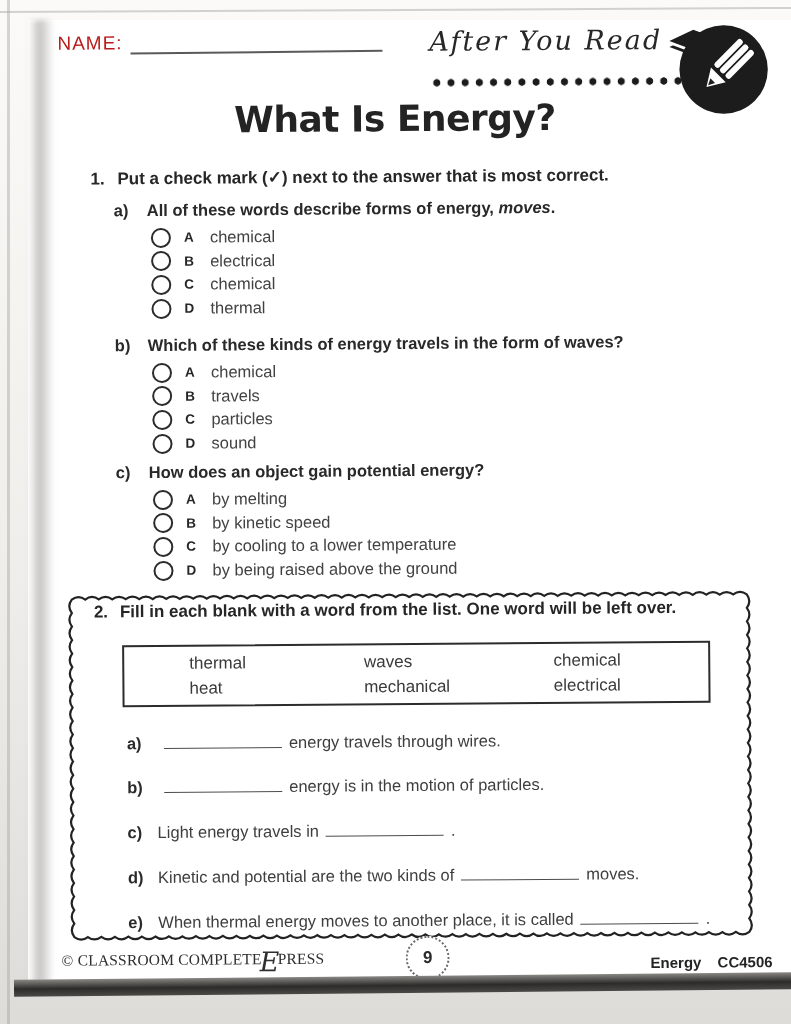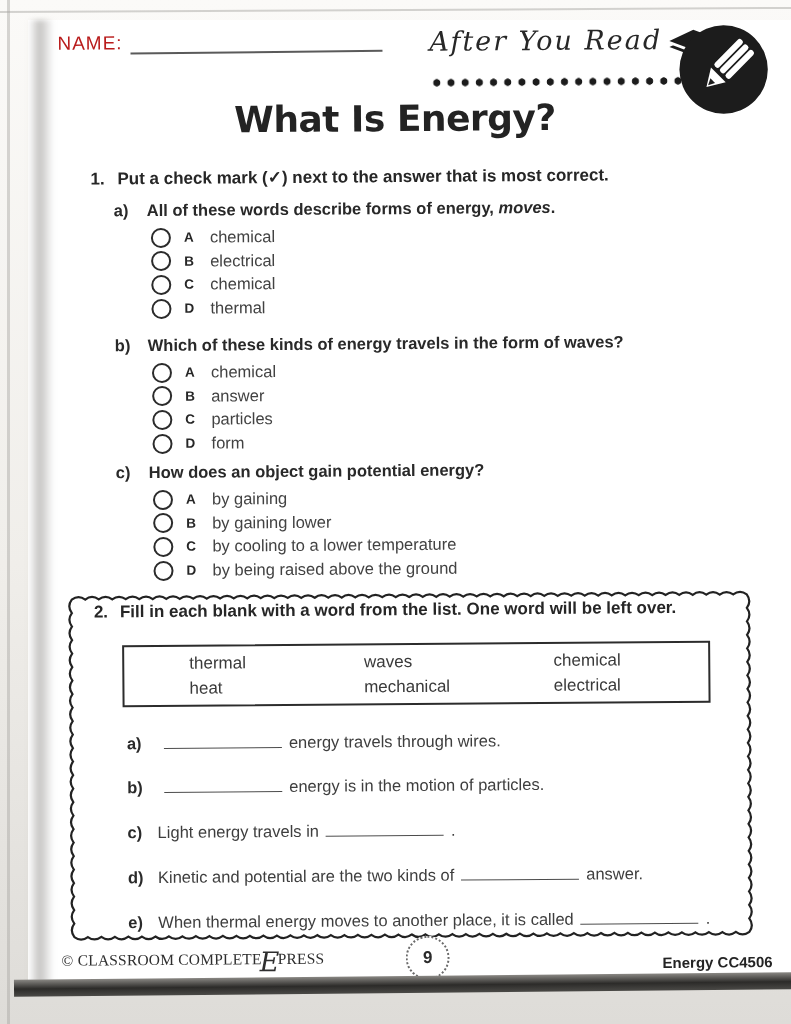--- a/index.html
+++ b/index.html
@@ -63,21 +63,21 @@
   .fi-label{font-weight:bold;color:#2a2a2a;display:inline-block;width:30px;}
   .blank{display:inline-block;width:118px;border-bottom:1.6px solid #4c4c4c;height:15px;margin:0 7px;vertical-align:baseline;}
 
   
   .copyright{position:absolute;left:30px;top:929px;font-family:"Liberation Serif",serif;font-size:15.5px;color:#2e2e2e;letter-spacing:.2px;display:flex;align-items:flex-end;}
   .logo-letter{font-family:"DejaVu Serif",serif;font-style:italic;font-size:27px;line-height:18px;position:relative;top:3px;margin:0 -2px;}
   .page-badge{position:absolute;left:374px;top:916px;width:40px;height:40px;border:2px dotted #6a6a6a;border-radius:50%;
     display:flex;align-items:center;justify-content:center;background:#fff;}
   .page-num{font-weight:bold;font-size:17px;color:#2b2b2b;}
   .footer-right{position:absolute;right:22px;top:936px;font-weight:bold;font-size:15px;color:#242424;}
-  .footer-right span{}
+  .footer-right span{margin-left:12px;}
 </style>
 </head>
 <body>
 
 <div class="scan-line-top"></div>
 <div class="scan-line-left"></div>
 
 <div class="page">
   <div class="page-smudge"></div>
   <div class="tilt">
@@ -149,49 +149,49 @@
       </div>
       <div class="options">
         <div class="option">
           <span class="circle"></span>
           <span class="letter">A</span>
           <span class="word">chemical</span>
         </div>
         <div class="option">
           <span class="circle"></span>
           <span class="letter">B</span>
-          <span class="word">answer</span>
+          <span class="word">travels</span>
         </div>
         <div class="option">
           <span class="circle"></span>
           <span class="letter">C</span>
           <span class="word">particles</span>
         </div>
         <div class="option">
           <span class="circle"></span>
           <span class="letter">D</span>
-          <span class="word">form</span>
+          <span class="word">sound</span>
         </div>
       </div>
     </div>
 
     <div class="qblock qb-c">
       <div class="q-head">
         <span class="q-label">c)</span><span>How does an object gain potential energy?</span>
       </div>
       <div class="options">
         <div class="option">
           <span class="circle"></span>
           <span class="letter">A</span>
-          <span class="word">by gaining</span>
+          <span class="word">by melting</span>
         </div>
         <div class="option">
           <span class="circle"></span>
           <span class="letter">B</span>
-          <span class="word">by gaining lower</span>
+          <span class="word">by kinetic speed</span>
         </div>
         <div class="option">
           <span class="circle"></span>
           <span class="letter">C</span>
           <span class="word">by cooling to a lower temperature</span>
         </div>
         <div class="option">
           <span class="circle"></span>
           <span class="letter">D</span>
           <span class="word">by being raised above the ground</span>
@@ -220,21 +220,21 @@
       <div class="fill-item fi-a">
         <span class="fi-label">a)</span><span></span><span class="blank"></span><span>energy travels through wires.</span>
       </div>
       <div class="fill-item fi-b">
         <span class="fi-label">b)</span><span></span><span class="blank"></span><span>energy is in the motion of particles.</span>
       </div>
       <div class="fill-item fi-c">
         <span class="fi-label">c)</span><span>Light energy travels in</span><span class="blank"></span><span>.</span>
       </div>
       <div class="fill-item fi-d">
-        <span class="fi-label">d)</span><span>Kinetic and potential are the two kinds of</span><span class="blank"></span><span>answer.</span>
+        <span class="fi-label">d)</span><span>Kinetic and potential are the two kinds of</span><span class="blank"></span><span>moves.</span>
       </div>
       <div class="fill-item fi-e">
         <span class="fi-label">e)</span><span>When thermal energy moves to another place, it is called</span><span class="blank"></span><span>.</span>
       </div>
     </div>
 
     <div class="copyright">
       <span>© CLASSROOM COMPLETE</span>
       <span class="logo-letter">E</span>
       <span>PRESS</span>

